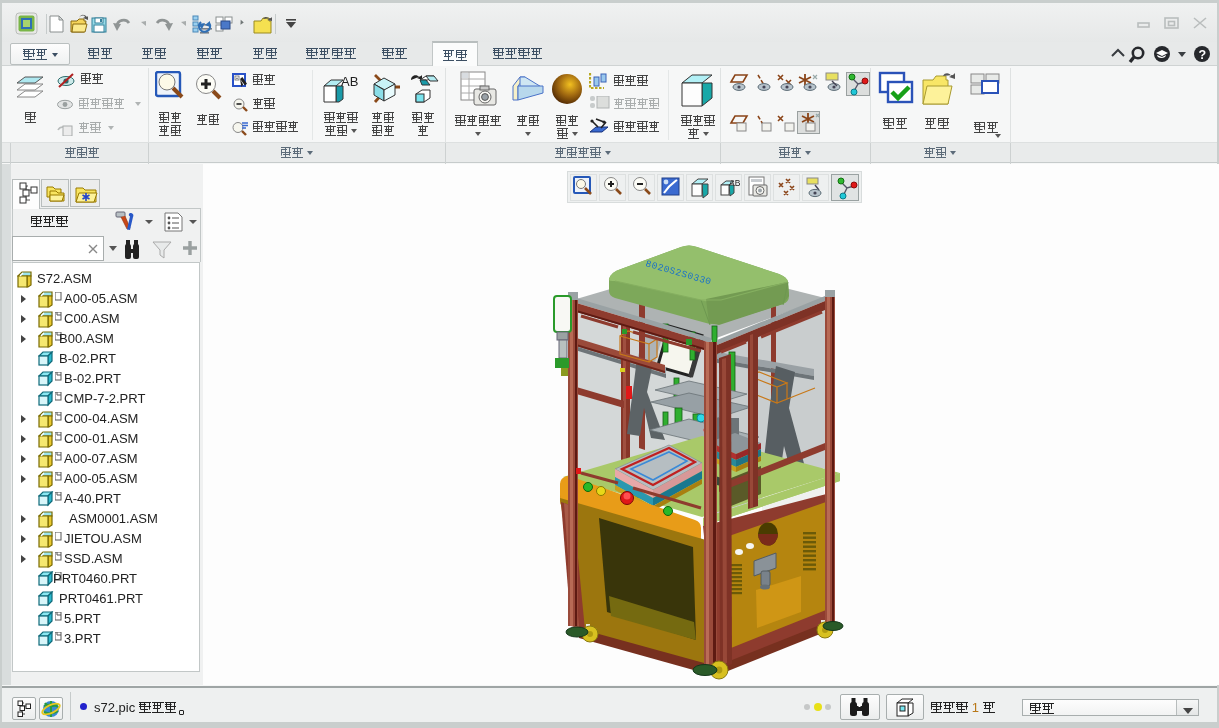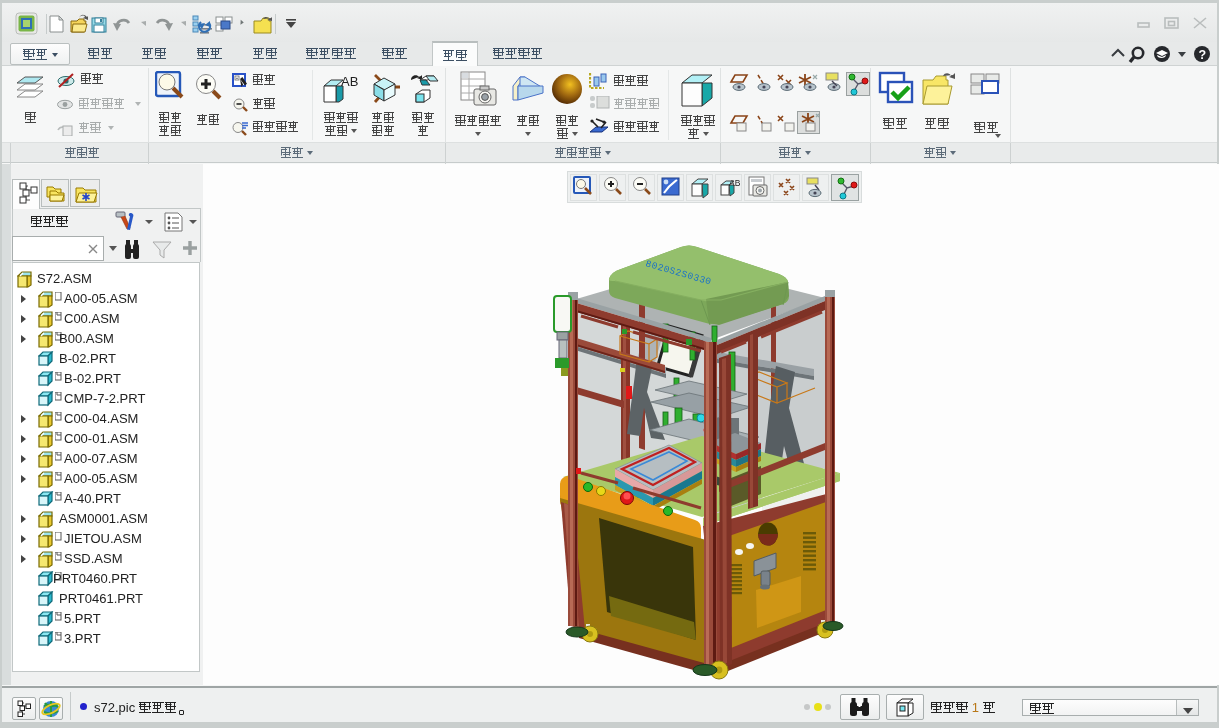--- a/index.html
+++ b/index.html
@@ -557,21 +557,21 @@
           <svg class="abs" style="left:42px;top:3px" width="8" height="10">
             <use href="#bg2"></use>
           </svg>
           <span class="abs" style="left:51px">A-40.PRT</span>
         </div>
       <div class="trow" style="top:246px">
           <i class="arr abs" style="left:8px;top:6px"></i>
           <svg class="abs" style="left:25px;top:2px" width="16" height="17">
             <use href="#ia"></use>
           </svg>
-          <span class="abs" style="left:46px">ASM0001.ASM</span>
+          <span class="abs" style="left:56px">ASM0001.ASM</span>
         </div>
       <div class="trow" style="top:266px">
           <i class="arr abs" style="left:8px;top:6px"></i>
           <svg class="abs" style="left:25px;top:2px" width="16" height="17">
             <use href="#ia"></use>
           </svg>
           <svg class="abs" style="left:42px;top:3px" width="8" height="10">
             <use href="#bg1"></use>
           </svg>
           <span class="abs" style="left:51px">JIETOU.ASM</span>

